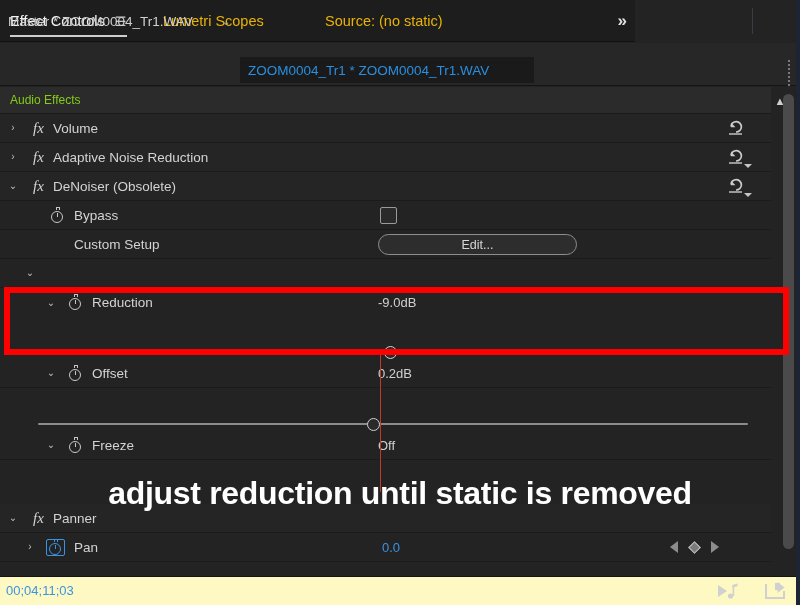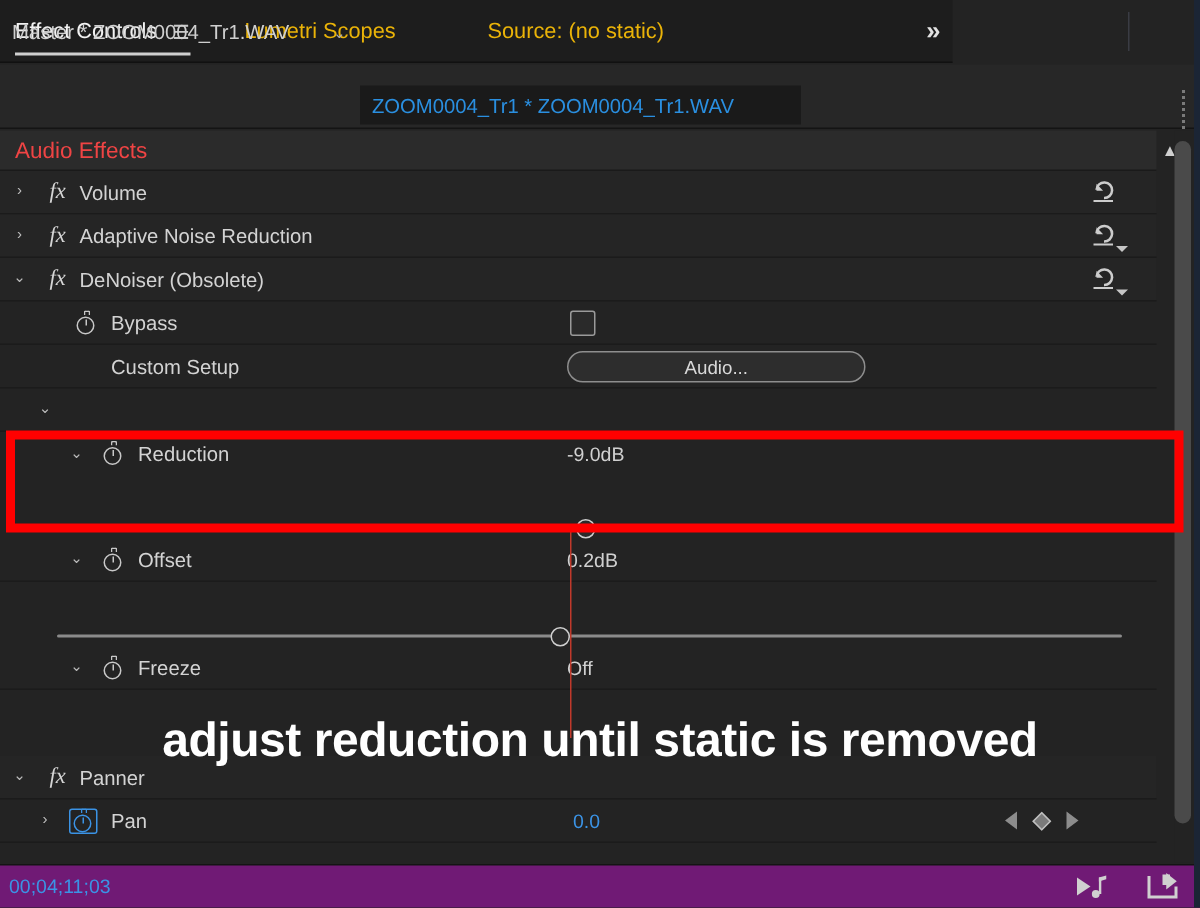--- a/index.html
+++ b/index.html
@@ -125,22 +125,22 @@
   .section-head {
     position: absolute;
     left: 0; top: 87px;
     width: 771px; height: 27px;
     background: #2b2b2b;
     border-bottom: 1px solid #1a1a1a;
     display: flex; align-items: center;
   }
   .section-head .label {
     margin-left: 10px;
-    font-size: 15px;
-    color: #ef4444;
+    font-size: 12px;
+    color: #84cc16;
   }
   .section-collapse {
     position: absolute;
     right: 10px; top: 87px;
     width: 20px; height: 27px;
     display: flex; align-items: center; justify-content: center;
     color: #cfcfcf;
     font-size: 11px;
     cursor: pointer;
   }
@@ -351,21 +351,21 @@
     background: #4a4a4a;
     border-radius: 6px;
     cursor: pointer;
   }
 
   
   .statusbar {
     position: absolute;
     left: 0; bottom: 0;
     width: 800px; height: 29px;
-    background: #701a75;
+    background: #fef9c3;
     border-top: 1px solid #141414;
   }
   .timecode {
     position: absolute;
     left: 6px; top: 6px;
     font-size: 13px;
     color: #3b93e5;
     font-family: "Liberation Sans", sans-serif;
     cursor: pointer;
   }
@@ -470,21 +470,21 @@
         <span class="crown"></span>
           <span class="face"></span>
           <span class="hand"></span>
       </span>
       <span class="rowlabel" style="left:74px;">Bypass</span>
       <span class="checkbox" style="left:380px;"></span>
     </div>
 
     <div class="row sep" style="top:116px; height:29px;">
       <span class="rowlabel" style="left:74px;">Custom Setup</span>
-      <span class="pillbtn" style="left:378px; width:199px; top:4px;">Audio...</span>
+      <span class="pillbtn" style="left:378px; width:199px; top:4px;">Edit...</span>
     </div>
 
     <div class="row sep" style="top:145px; height:29px;">
       <span class="twisty" style="left:23px;">⌄</span>
     </div>
 
     <div class="row" style="top:174px; height:29px;">
       <span class="twisty" style="left:44px;">⌄</span>
       <span class="sw" style="left:68px;">
         <span class="crown"></span>

